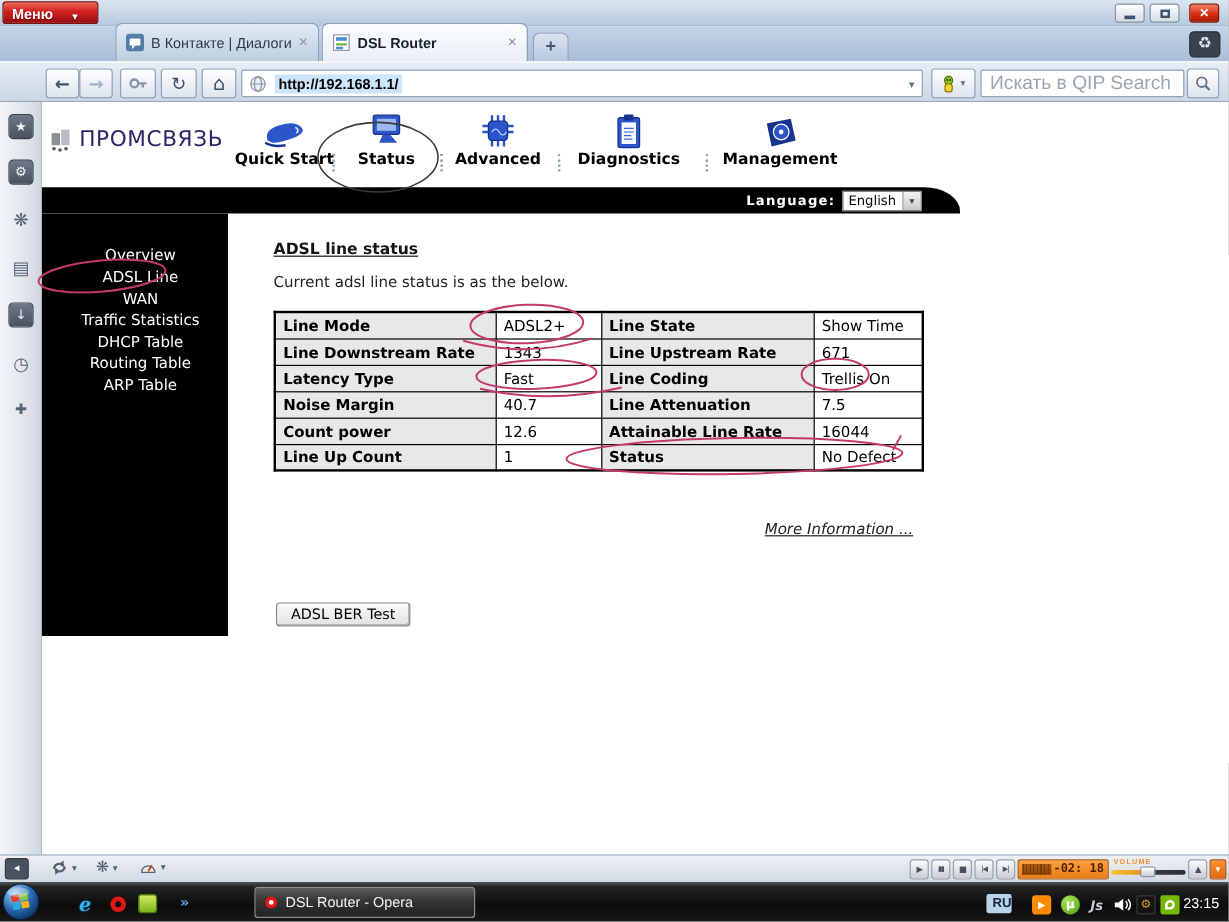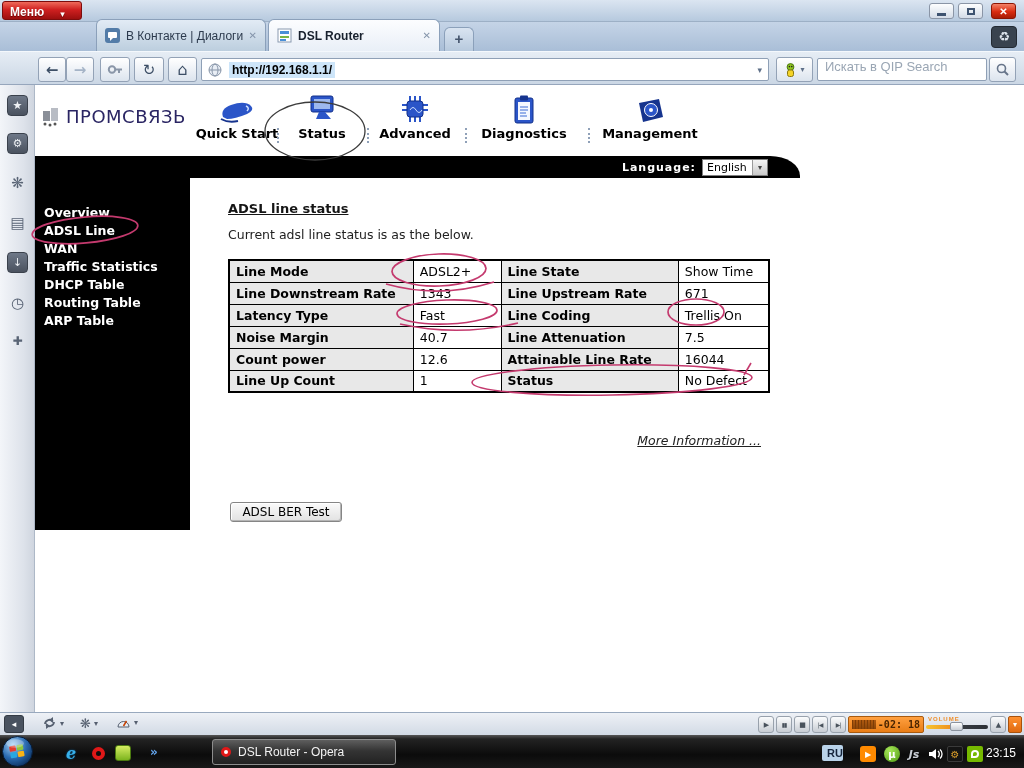--- a/index.html
+++ b/index.html
@@ -53,22 +53,22 @@
   .tb-key  { left:100px; width:30px; }
   .tb-rel  { left:134px; width:30px; font-size:15px; }
   .tb-home { left:168px; width:29px; font-size:16px; }
   .addr { position:absolute; left:201px; top:6px; width:568px; height:23px; background:#fff;
     border:1px solid #8fa0b6; border-radius:2px; display:flex; align-items:center; padding:0 6px; gap:7px; }
   .addr .url { font-size:12px; font-weight:bold; color:#000; background:#cde5f9; padding:1px 3px; }
   .addr .drop { margin-left:auto; color:#5f7089; font-size:9px; }
   .qip-btn { left:776px; width:37px; gap:3px; }
   .qip-btn .drop { color:#5f7089; font-size:8px; }
   .search { position:absolute; left:817px; top:6px; width:170px; height:23px; background:#fff;
-    border:1px solid #8fa0b6; border-radius:2px; display:flex; align-items:flex-start; padding:0 7px;
-    font-size:13px; color:#9aa6b4; }
+    border:1px solid #8fa0b6; border-radius:2px; display:flex; align-items:center; padding:0 7px;
+    font-size:16px; color:#9aa6b4; }
   .mag-btn { left:989px; width:27px; }
 
   
   .panel { position:absolute; left:0; top:85px; width:35px; height:627px;
     background:linear-gradient(to right,#f3f5f9,#dde2ea 70%,#cfd5df); border-right:1px solid #adb8c7; }
   .p-ic { position:absolute; left:7px; width:21px; height:21px; display:flex; align-items:center;
     justify-content:center; font-family:"DejaVu Sans",sans-serif; }
   .p-box { background:linear-gradient(#6e7888,#4a525f); border:1px solid #3a414c; border-radius:4px;
     color:#eef1f5; font-size:11px; }
   .p-glyph { color:#596475; font-size:15px; }
@@ -85,21 +85,21 @@
   .blackbar { position:absolute; left:0; top:71px; width:765px; height:22px; background:#000;
     border-top-right-radius:30px 20px; display:flex; align-items:center; justify-content:flex-end;
     padding-right:32px; gap:6px; }
   .blackbar .lang { color:#fff; font-size:11px; font-weight:bold; letter-spacing:1px; }
   .select { width:66px; height:17px; background:#fff; border:1px solid #7f7f7f; display:flex;
     align-items:center; font-size:11px; color:#000; padding-left:4px; }
   .select .sel-arrow { margin-left:auto; width:15px; height:15px; background:linear-gradient(#f4f4f4,#c9c9c9);
     border-left:1px solid #9a9a9a; color:#444; font-size:8px; display:flex; align-items:center; justify-content:center; }
   .sidebar { position:absolute; left:0; top:93px; width:155px; height:352px; background:#000;
     padding:26px 0 0 9px; }
-  .side-item { font-size:12.5px; font-weight:bold; color:#fff; line-height:18px; cursor:default; }
+  .side-item { font-size:12.5px; font-weight:normal; color:#fff; line-height:18px; cursor:default;text-align:center; }
   .heading { position:absolute; left:193px; top:116px; font-size:13px; font-weight:bold;
     text-decoration:underline; color:#151515; }
   .desc { position:absolute; left:193px; top:142px; font-size:12.5px; color:#222; }
   table.status { position:absolute; left:193px; top:174px; width:542px; border-collapse:collapse;
     border:2px solid #000; font-size:12.5px; color:#000; }
   table.status td { border:1px solid #000; height:22px; padding:0 2px 0 6px; }
   td.lbl { background:#e8e8e8; font-weight:bold; }
   .more-link { position:absolute; left:500px; top:348px; width:226px; text-align:right;
     font-size:12.5px; font-style:italic; text-decoration:underline; color:#222; }
   .ber-btn { position:absolute; left:195px; top:417px; width:112px; height:20px;

